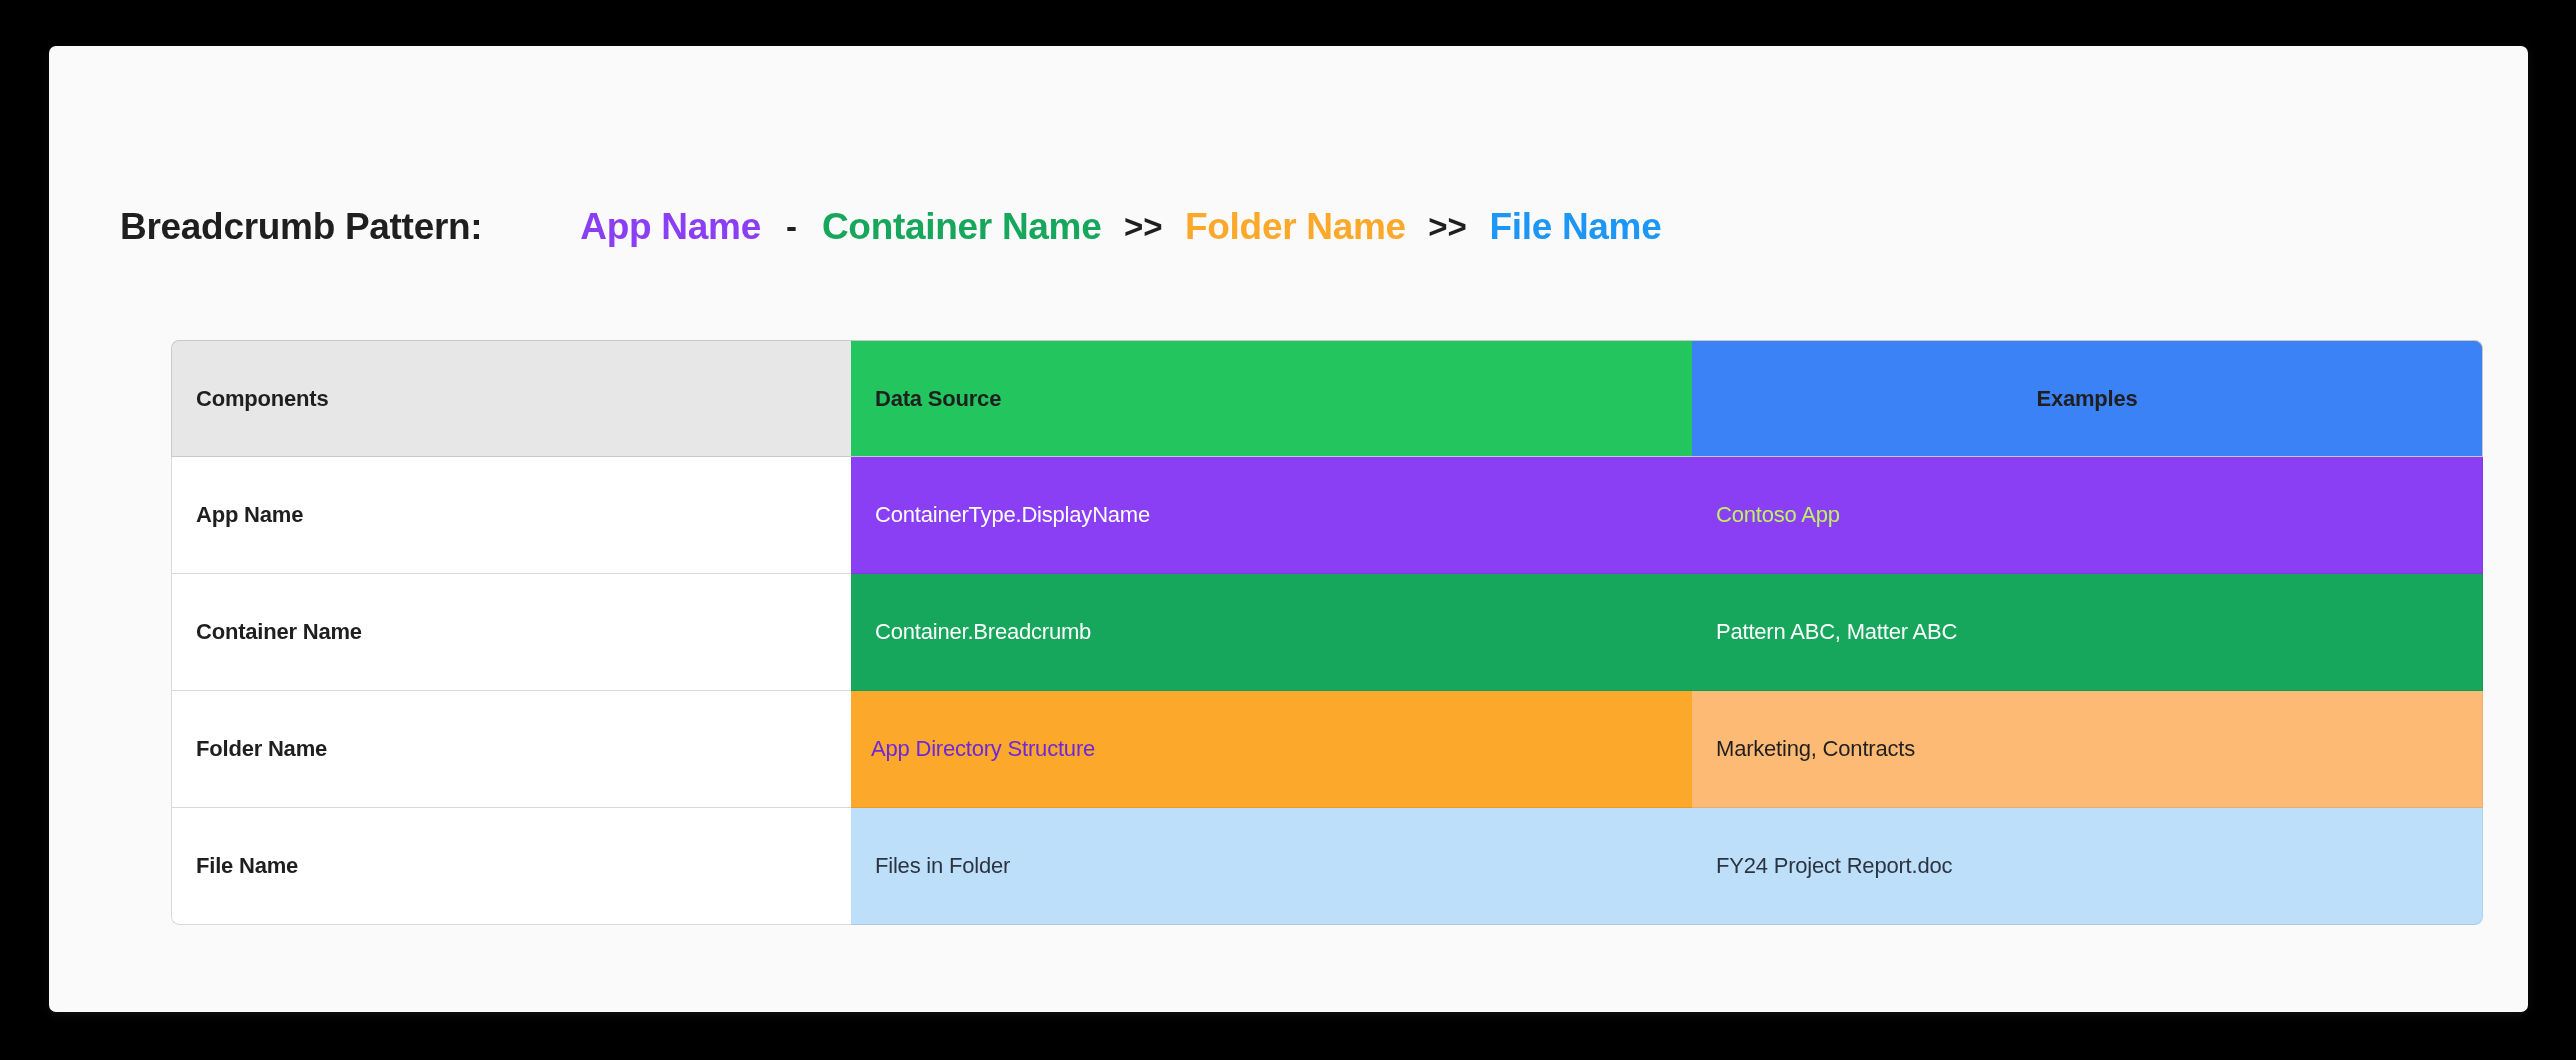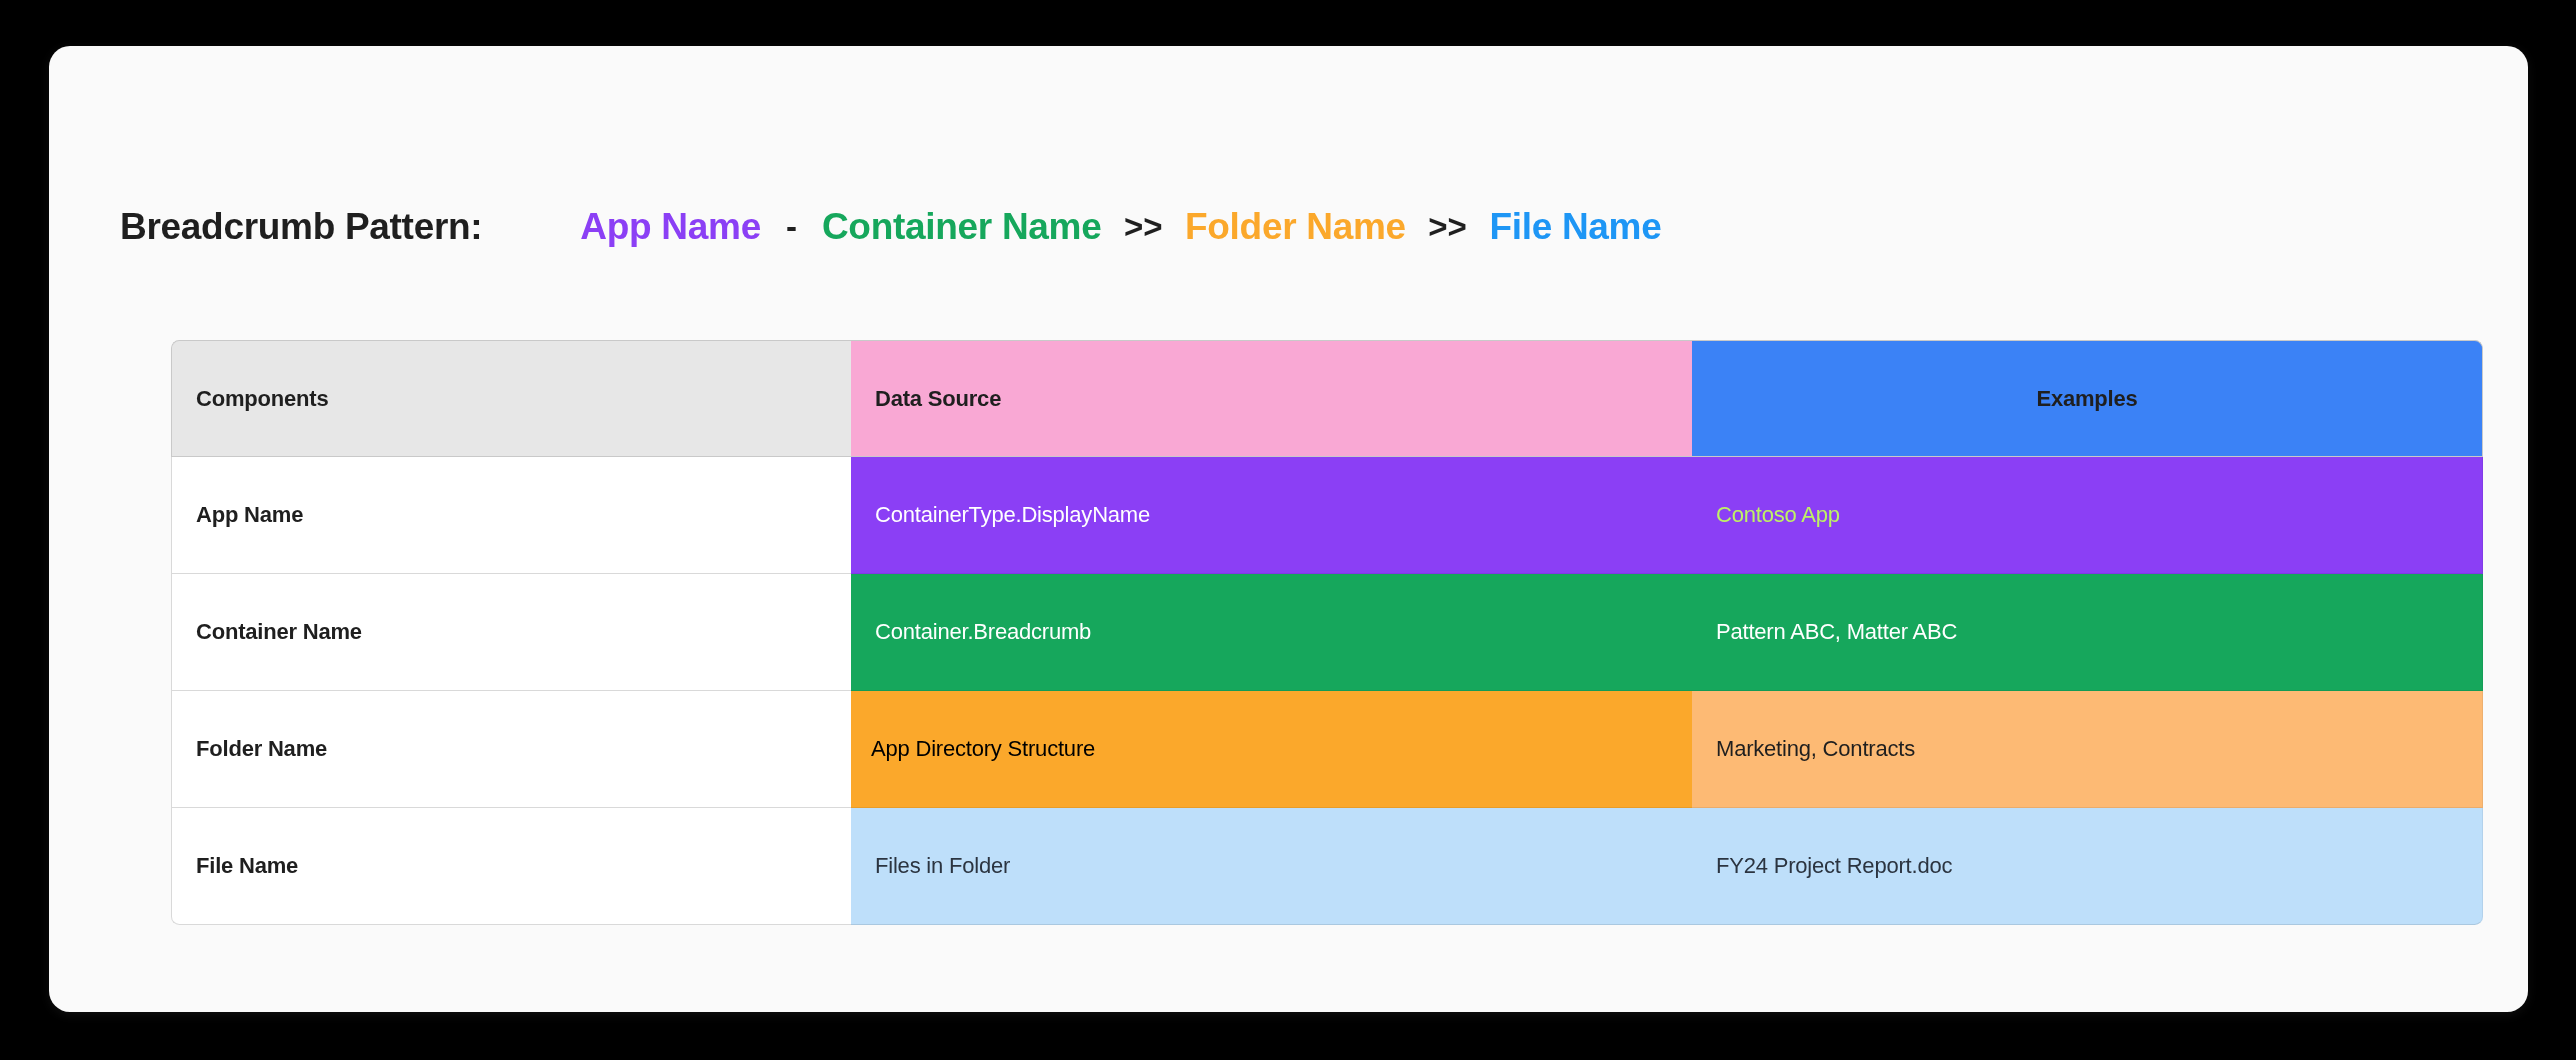--- a/index.html
+++ b/index.html
@@ -7,21 +7,21 @@
     width:2576px; height:1061px;
     background:#000000;
     font-family:"Liberation Sans", sans-serif;
     overflow:hidden;
   }
   #card {
     position:absolute;
     left:49px; top:46px;
     width:2479px; height:966px;
     background:#fafafa;
-    border-radius:21px;
+    border-radius:7px;
     box-shadow:0 2.4px 10.7px rgba(255,255,255,0.06);
   }
 
   
   #breadcrumb-row {
     position:absolute;
     left:71px; top:142px;
     width:2338px; height:77px;
     display:flex;
     align-items:center;
@@ -132,38 +132,38 @@
 
   <table id="table">
     <colgroup>
         <col class="c1">
         <col class="c2">
         <col class="c3">
       </colgroup>
     <thead>
       <tr>
         <th class="h1" style="background: rgb(231, 231, 231);">Components</th>
-        <th class="h2" style="background: #f9a8d4; margin-top: 28px;">Data Source</th>
+        <th class="h2" style="background: #22c55e; margin-top: 28px;">Data Source</th>
         <th class="h3" style="background: #3b82f6; text-align: center;">Examples</th>
       </tr>
     </thead>
     <tbody>
       <tr class="row-app">
         <td class="comp">App Name</td>
         <td class="tint" style="background: rgb(139, 63, 245); color: rgb(255, 255, 255);">ContainerType.DisplayName</td>
         <td class="tint last-col" style="background: rgb(139, 63, 245); color: #bef264;">Contoso App</td>
       </tr>
       <tr class="row-container">
         <td class="comp">Container Name</td>
         <td class="tint" style="background: rgb(22, 167, 92); color: rgb(255, 255, 255);">Container.Breadcrumb</td>
         <td class="tint last-col" style="background: rgb(22, 167, 92); color: rgb(255, 255, 255);">Pattern ABC, Matter ABC</td>
       </tr>
       <tr class="row-folder">
         <td class="comp">Folder Name</td>
-        <td class="tint" style="background: rgb(251, 168, 43); color: #000000; padding-left: 20px;">App Directory Structure</td>
+        <td class="tint" style="background: rgb(251, 168, 43); color: #6d28d9; padding-left: 20px;">App Directory Structure</td>
         <td class="tint last-col" style="background: #fdba74; color: rgb(31, 31, 31);">Marketing, Contracts</td>
       </tr>
       <tr class="row-file row-last">
         <td class="comp">File Name</td>
         <td class="tint" style="background: rgb(190, 223, 250); color: rgb(43, 52, 64);">Files in Folder</td>
         <td class="tint last-col" style="background: rgb(190, 223, 250); color: rgb(43, 52, 64);">FY24 Project Report.doc</td>
       </tr>
     </tbody>
   </table>
 

